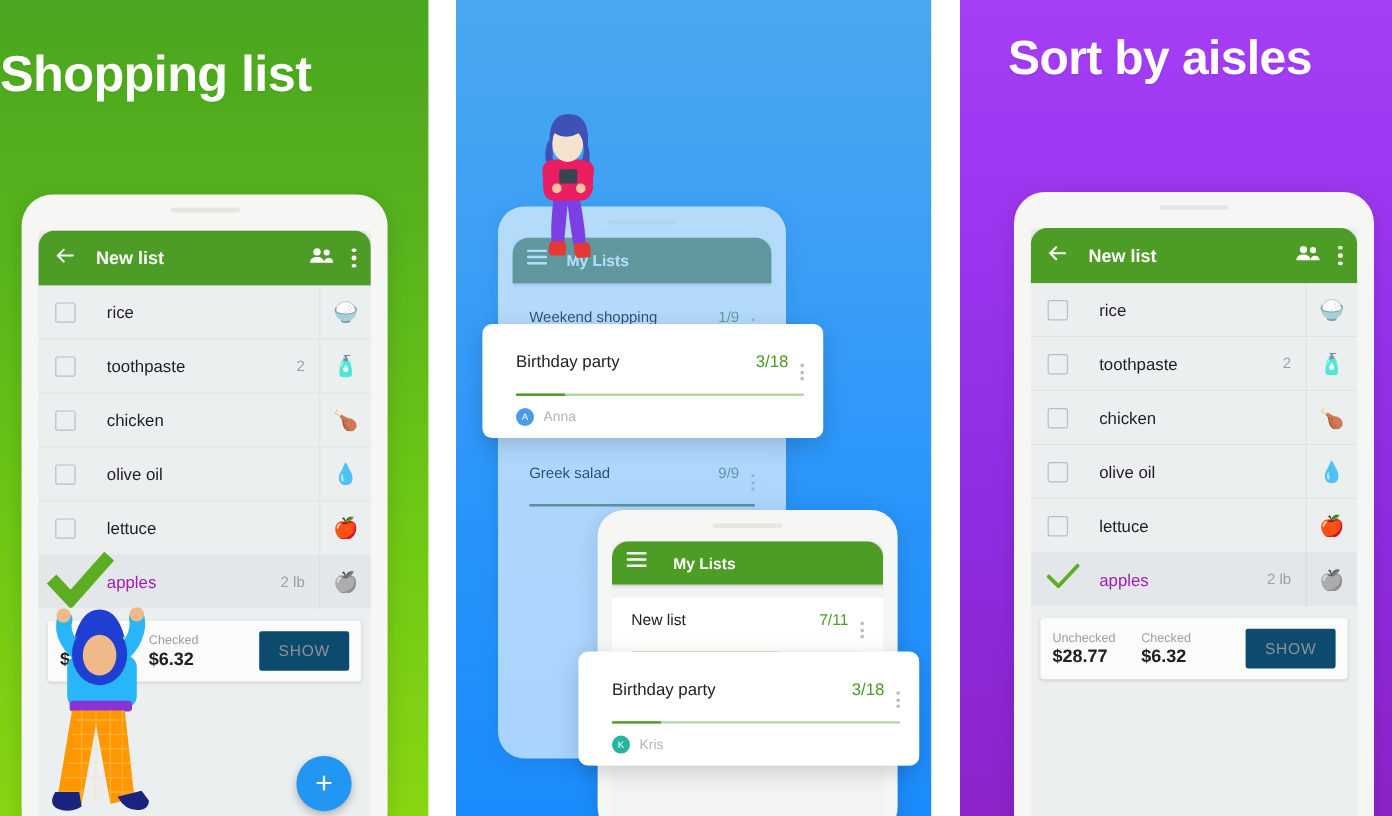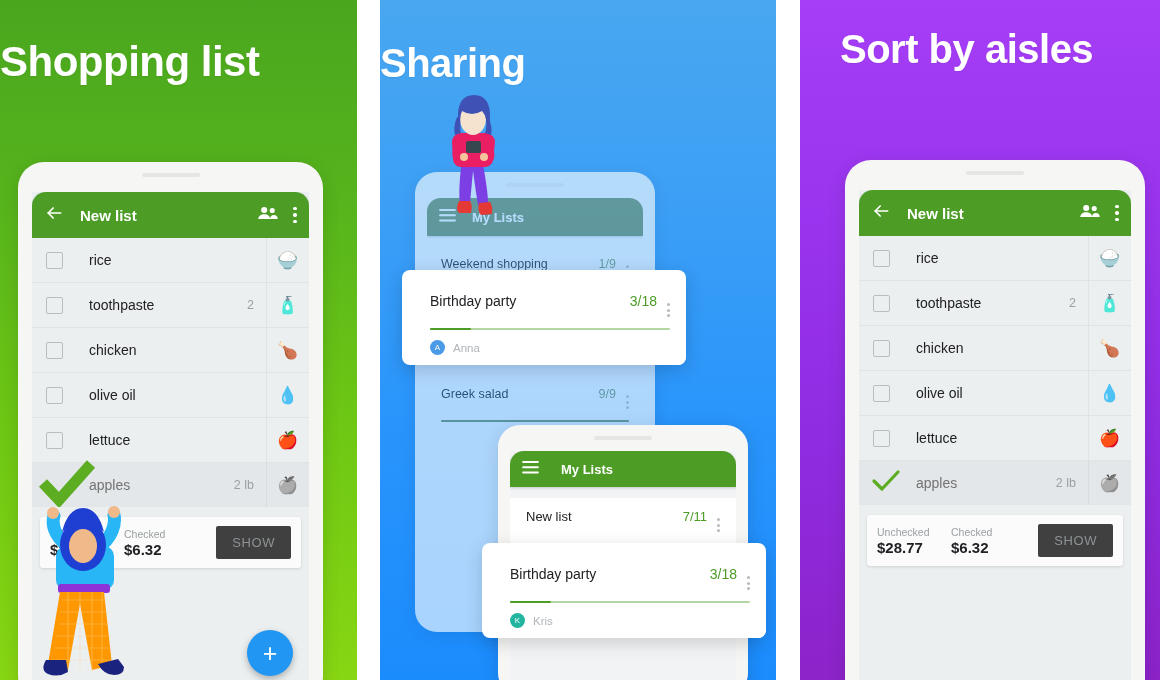--- a/index.html
+++ b/index.html
@@ -117,21 +117,21 @@
     width: 15px; height: 15px;
     border: 1.6px solid #b8bdbf;
     border-radius: 2px;
     flex: 0 0 auto;
   }
   .row .name {
     margin-left: 26px;
     font-size: 14px;
     color: #202124;
   }
-  .row.checked .name { color: #737373; }
+  .row.checked .name { color: #a21caf; }
   .row .qty {
     margin-left: auto;
     font-size: 12.5px;
     color: #9aa0a3;
     padding-right: 12px;
   }
   .row .thumb {
     width: 42px;
     height: 100%;
     display: flex;
@@ -160,21 +160,21 @@
     align-items: center;
     padding: 9px 10px;
     position: relative;
     z-index: 2;
   }
   .totals .col { min-width: 74px; }
   .totals .lbl { font-size: 10.5px; color: #9aa0a3; line-height: 1.4; }
   .totals .val { font-size: 15px; color: #202124; font-weight: bold; }
   .totals .show {
     margin-left: auto;
-    background: #404040;
+    background: #0c4a6e;
     color: #8d9295;
     font-size: 13px;
     letter-spacing: 0.6px;
     padding: 9px 16px;
     border-radius: 2px;
   }
 
   .fab {
     position: absolute;
     width: 46px; height: 46px;
@@ -357,21 +357,20 @@
       </g>
       <path d="M10 172 q-6 10 2 14 q10 4 20 -2 l-2 -12 z" fill="#1a237e"></path>
       <path d="M62 176 q6 11 16 11 q10 0 10 -8 l-6 -8 z" fill="#1a237e"></path>
     </svg>
   </div>
 
   <div class="panel-gap" style="width:23px;"></div>
 
   <div class="panel p-blue">
 
-    <div class="headline hl-blue">Sharing</div>
 
     <div class="phone dim" style="left:35px; top:172px; width:240px; height:460px; border-radius:22px;">
       <div class="speaker"></div>
       <div class="screen" style="left:12px; right:12px; top:26px; bottom:4px; background:#f1f3f4;">
         <div class="appbar rounded-top" style="height:38px;">
           <span>
             <svg width="17" height="13" viewBox="0 0 18 14" fill="#fff">
               <rect y="0" width="18" height="2.2" rx="1.1"></rect>
               <rect y="5.6" width="18" height="2.2" rx="1.1"></rect>
               <rect y="11.2" width="18" height="2.2" rx="1.1"></rect>

